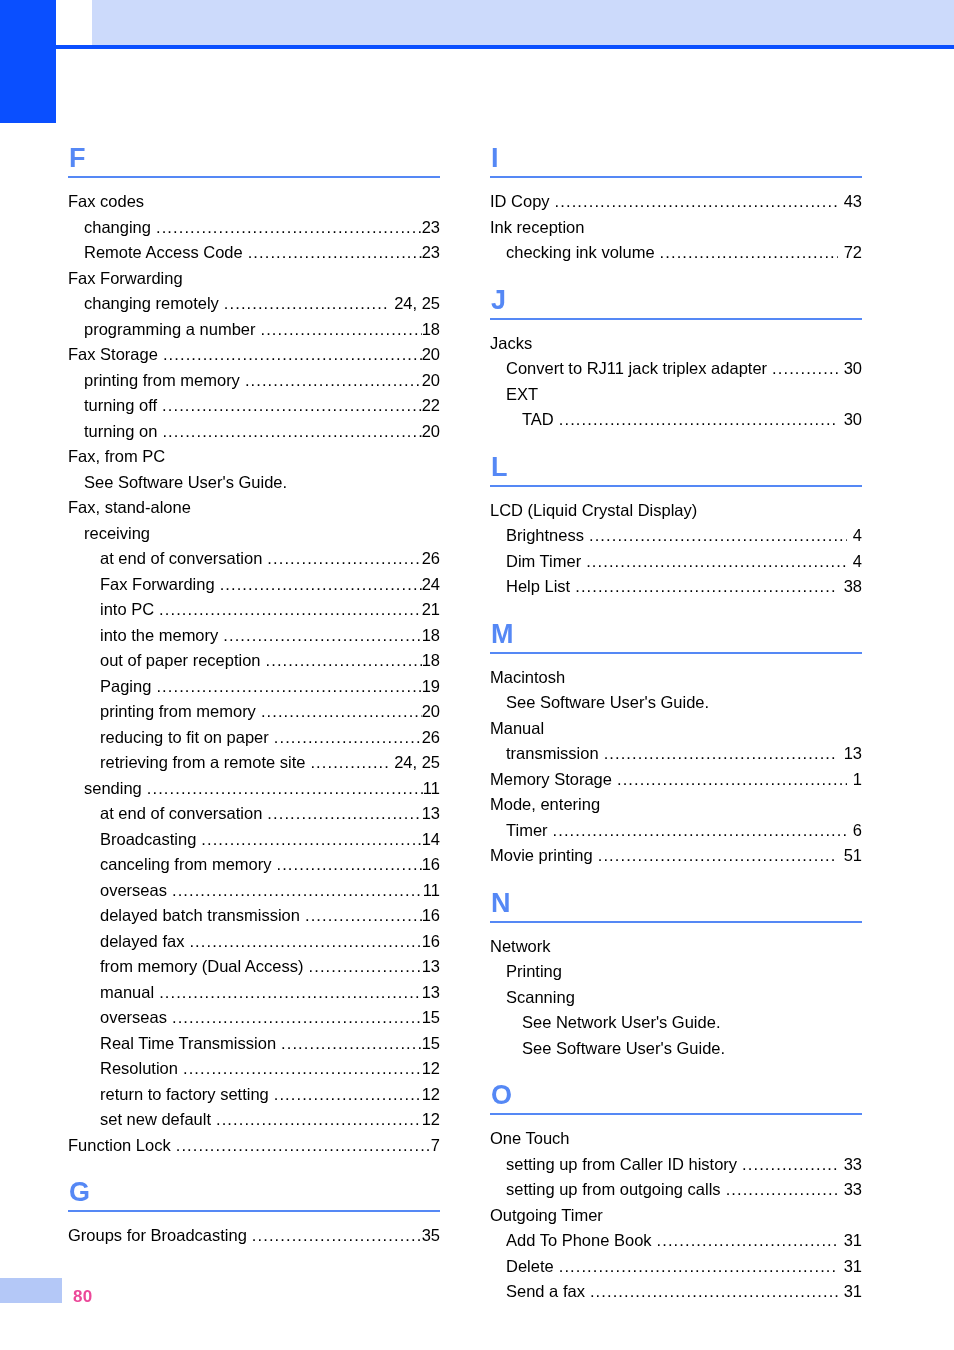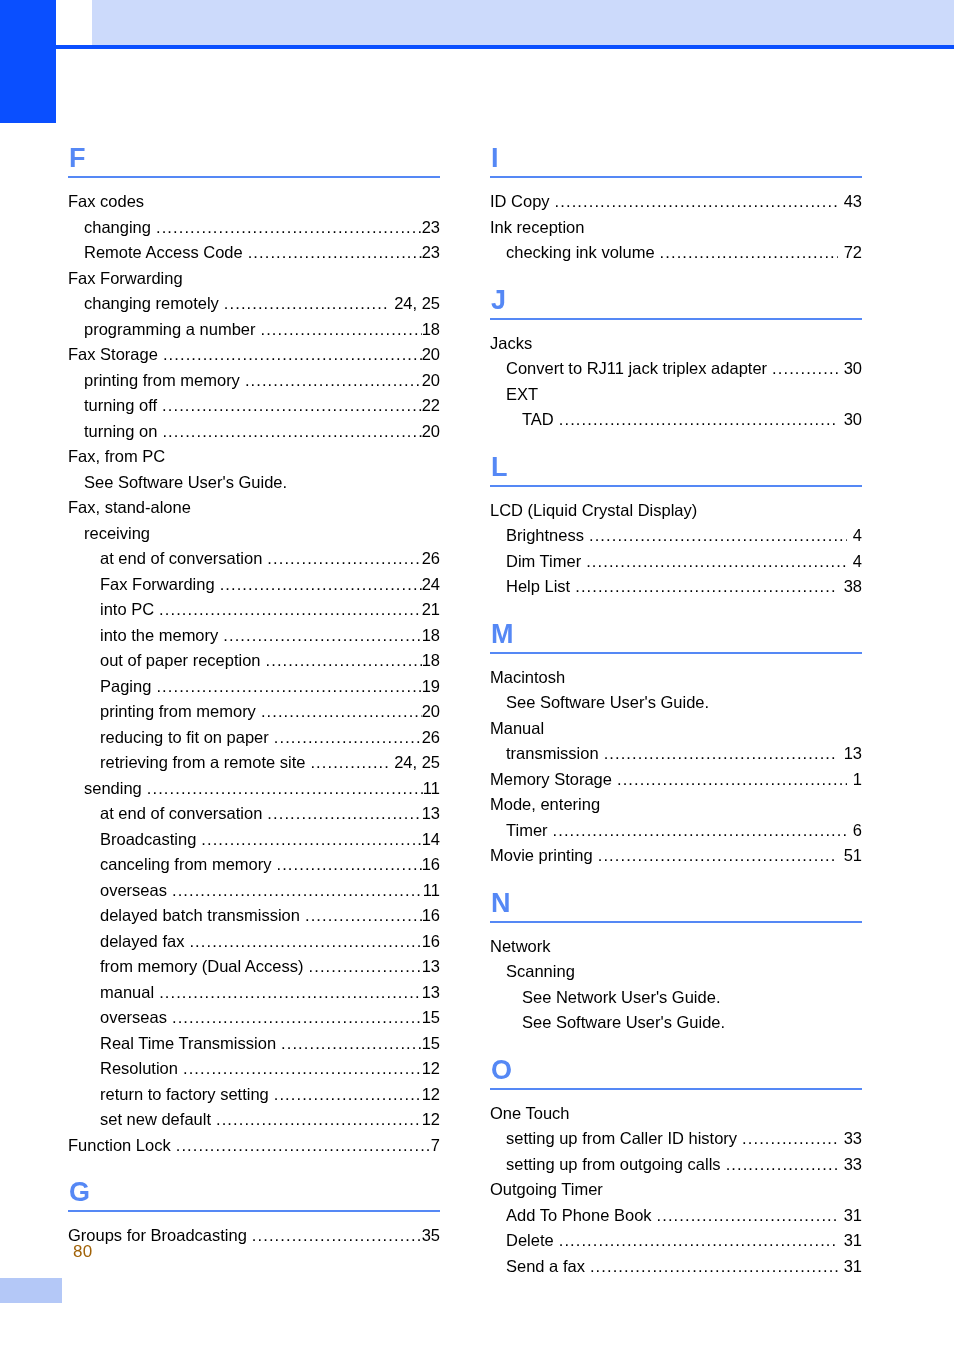--- a/index.html
+++ b/index.html
@@ -47,24 +47,24 @@
     position: absolute;
     left: 0;
     top: 1278px;
     width: 62px;
     height: 25px;
     background: #b4c8f7;
   }
   .footer-pageno {
     position: absolute;
     left: 73px;
-    top: 1242px;
+    top: 1287px;
     font-size: 17px;
-    font-weight: normal;
-    color: #a16207;
+    font-weight: bold;
+    color: #ec4899;
     letter-spacing: 0.3px;
   }
 
   
   .columns {
     position: absolute;
     left: 0;
     top: 143px;
     width: 954px;
   }
@@ -433,20 +433,23 @@
             <span class="pageno">51</span>
           </div>
         </div>
         <div class="section">
           <div class="section-letter">N</div>
           <div class="section-rule"></div>
           <div class="entry lvl0 plain">
             <span class="label">Network</span>
           </div>
           <div class="entry lvl1 plain">
+            <span class="label">Printing</span>
+          </div>
+          <div class="entry lvl1 plain">
             <span class="label">Scanning</span>
           </div>
           <div class="entry lvl2 plain">
             <span class="label">See Network User's Guide.</span>
           </div>
           <div class="entry lvl2 plain">
             <span class="label">See Software User's Guide.</span>
           </div>
         </div>
         <div class="section">

